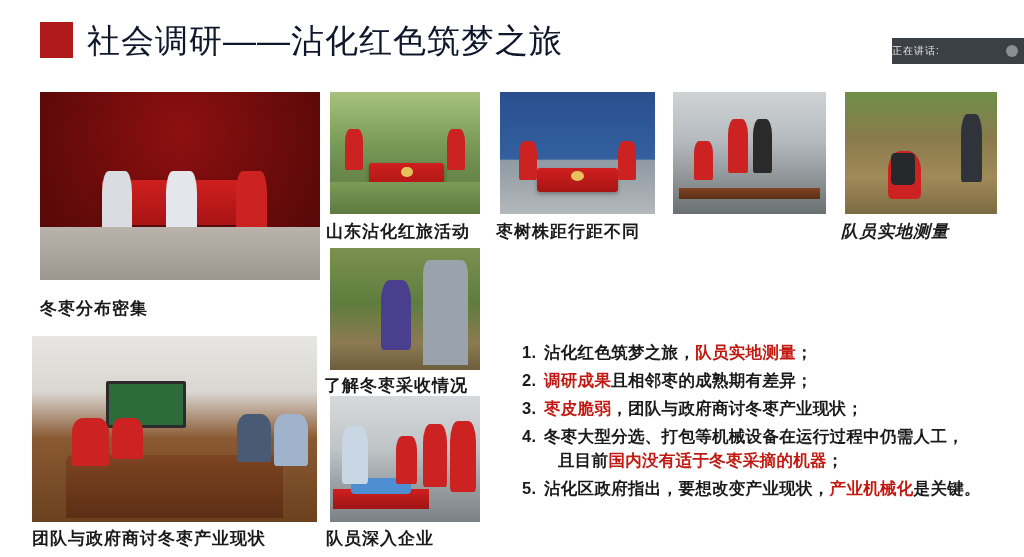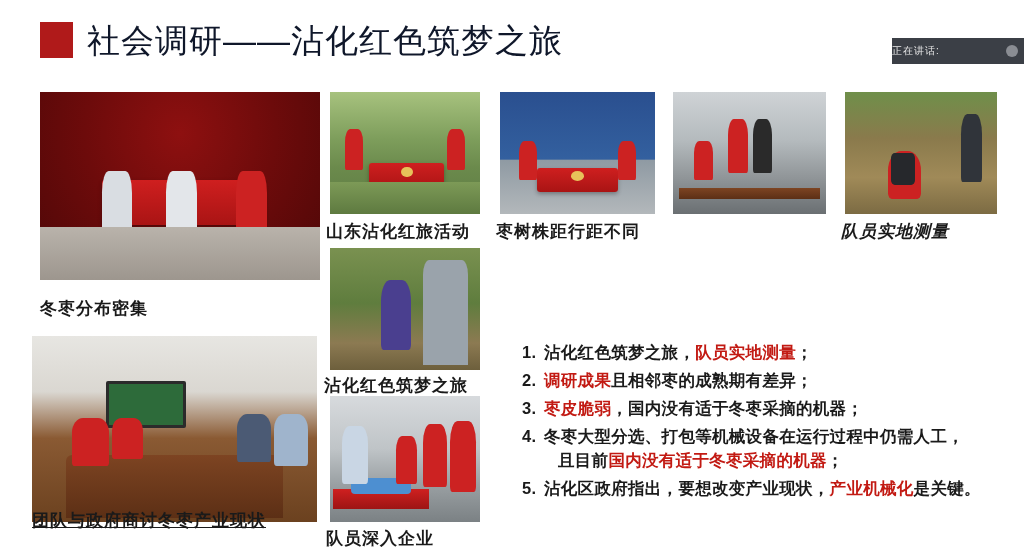--- a/index.html
+++ b/index.html
@@ -51,21 +51,21 @@
   #ph-line   {left:673px;top:92px;  width:153px;height:122px;}
   #cap-line  {left:669px;top:220px; width:161px;}
 
   #ph-meas   {left:845px;top:92px;  width:152px;height:122px;}
   #cap-meas  {left:841px;top:220px; width:160px;font-style:italic;}
 
   #ph-harv   {left:330px;top:248px; width:150px;height:122px;}
   #cap-harv  {left:324px;top:374px; width:162px;}
 
   #ph-meet   {left:32px; top:336px; width:285px;height:186px;}
-  #cap-meet  {left:32px; top:509px; width:285px;text-decoration:underline;}
+  #cap-meet  {left:32px; top:527px; width:285px;}
 
   #ph-ent    {left:330px;top:396px; width:150px;height:126px;}
   #cap-ent   {left:326px;top:527px; width:158px;}
 
   
   .results-badge{
     position:absolute;left:668px;top:274px;width:140px;height:38px;
     background:#d91e18;border-radius:8px;
     box-shadow:0 2px 4px rgba(0,0,0,.35);
     display:flex;align-items:center;justify-content:center;
@@ -161,21 +161,21 @@
     <div class="shirt" style="left:28%;top:48%;width:22%;height:40%;border-radius:40% 40% 12% 12%;"></div>
     <div style="position:absolute;left:30%;top:50%;width:16%;height:26%;background:#26282c;border-radius:16%;"></div>
     <div class="shirtb" style="left:76%;top:18%;width:14%;height:56%;background:#30343a;"></div>
   </div>
   <div class="cap" id="cap-meas">队员实地测量</div>
 
   <div class="photo g6" id="ph-harv">
     <div class="shirtb" style="left:34%;top:26%;width:20%;height:58%;background:#4a3f8f;"></div>
     <div style="position:absolute;left:62%;top:10%;width:30%;height:86%;background:#9aa3ab;border-radius:14% 14% 0 0;"></div>
   </div>
-  <div class="cap" id="cap-harv">沾化红色筑梦之旅</div>
+  <div class="cap" id="cap-harv">了解冬枣采收情况</div>
 
   <div class="photo g7" id="ph-meet">
     <div class="tbl" style="left:12%;bottom:2%;width:76%;height:34%;border-radius:6px 6px 0 0;"></div>
     <div class="shirt" style="left:14%;top:44%;width:13%;height:26%;"></div>
     <div class="shirt" style="left:28%;top:44%;width:11%;height:22%;"></div>
     <div class="shirtb" style="left:72%;top:42%;width:12%;height:26%;background:#4b5a74;"></div>
     <div class="shirtb" style="left:85%;top:42%;width:12%;height:28%;background:#9fb4cc;"></div>
   </div>
   <div class="cap" id="cap-meet">团队与政府商讨冬枣产业现状</div>
 
@@ -194,21 +194,21 @@
       <div class="finding">
         <span class="f-num">1.</span>
         <span class="f-body"><span><span>沾化红色筑梦之旅，</span><span class="hl">队员实地测量</span><span>；</span></span></span>
       </div>
       <div class="finding">
         <span class="f-num">2.</span>
         <span class="f-body"><span><span class="hl">调研成果</span><span>且相邻枣的成熟期有差异；</span></span></span>
       </div>
       <div class="finding">
         <span class="f-num">3.</span>
-        <span class="f-body"><span><span class="hl">枣皮脆弱</span><span>，国内没有适于冬枣采摘的机器；</span></span></span>
+        <span class="f-body"><span><span class="hl">枣皮脆弱</span><span>，团队与政府商讨冬枣产业现状；</span></span></span>
       </div>
       <div class="finding">
         <span class="f-num">4.</span>
         <span class="f-body"><span><span>冬枣大型分选、打包等机械设备在运行过程中仍需人工，</span></span><span class="f-cont"><span>且目前</span><span class="hl">国内没有适于冬枣采摘的机器</span><span>；</span></span></span>
       </div>
       <div class="finding">
         <span class="f-num">5.</span>
         <span class="f-body"><span><span>沾化区政府指出，要想改变产业现状，</span><span class="hl">产业机械化</span><span>是关键。</span></span></span>
       </div>
     </div>

